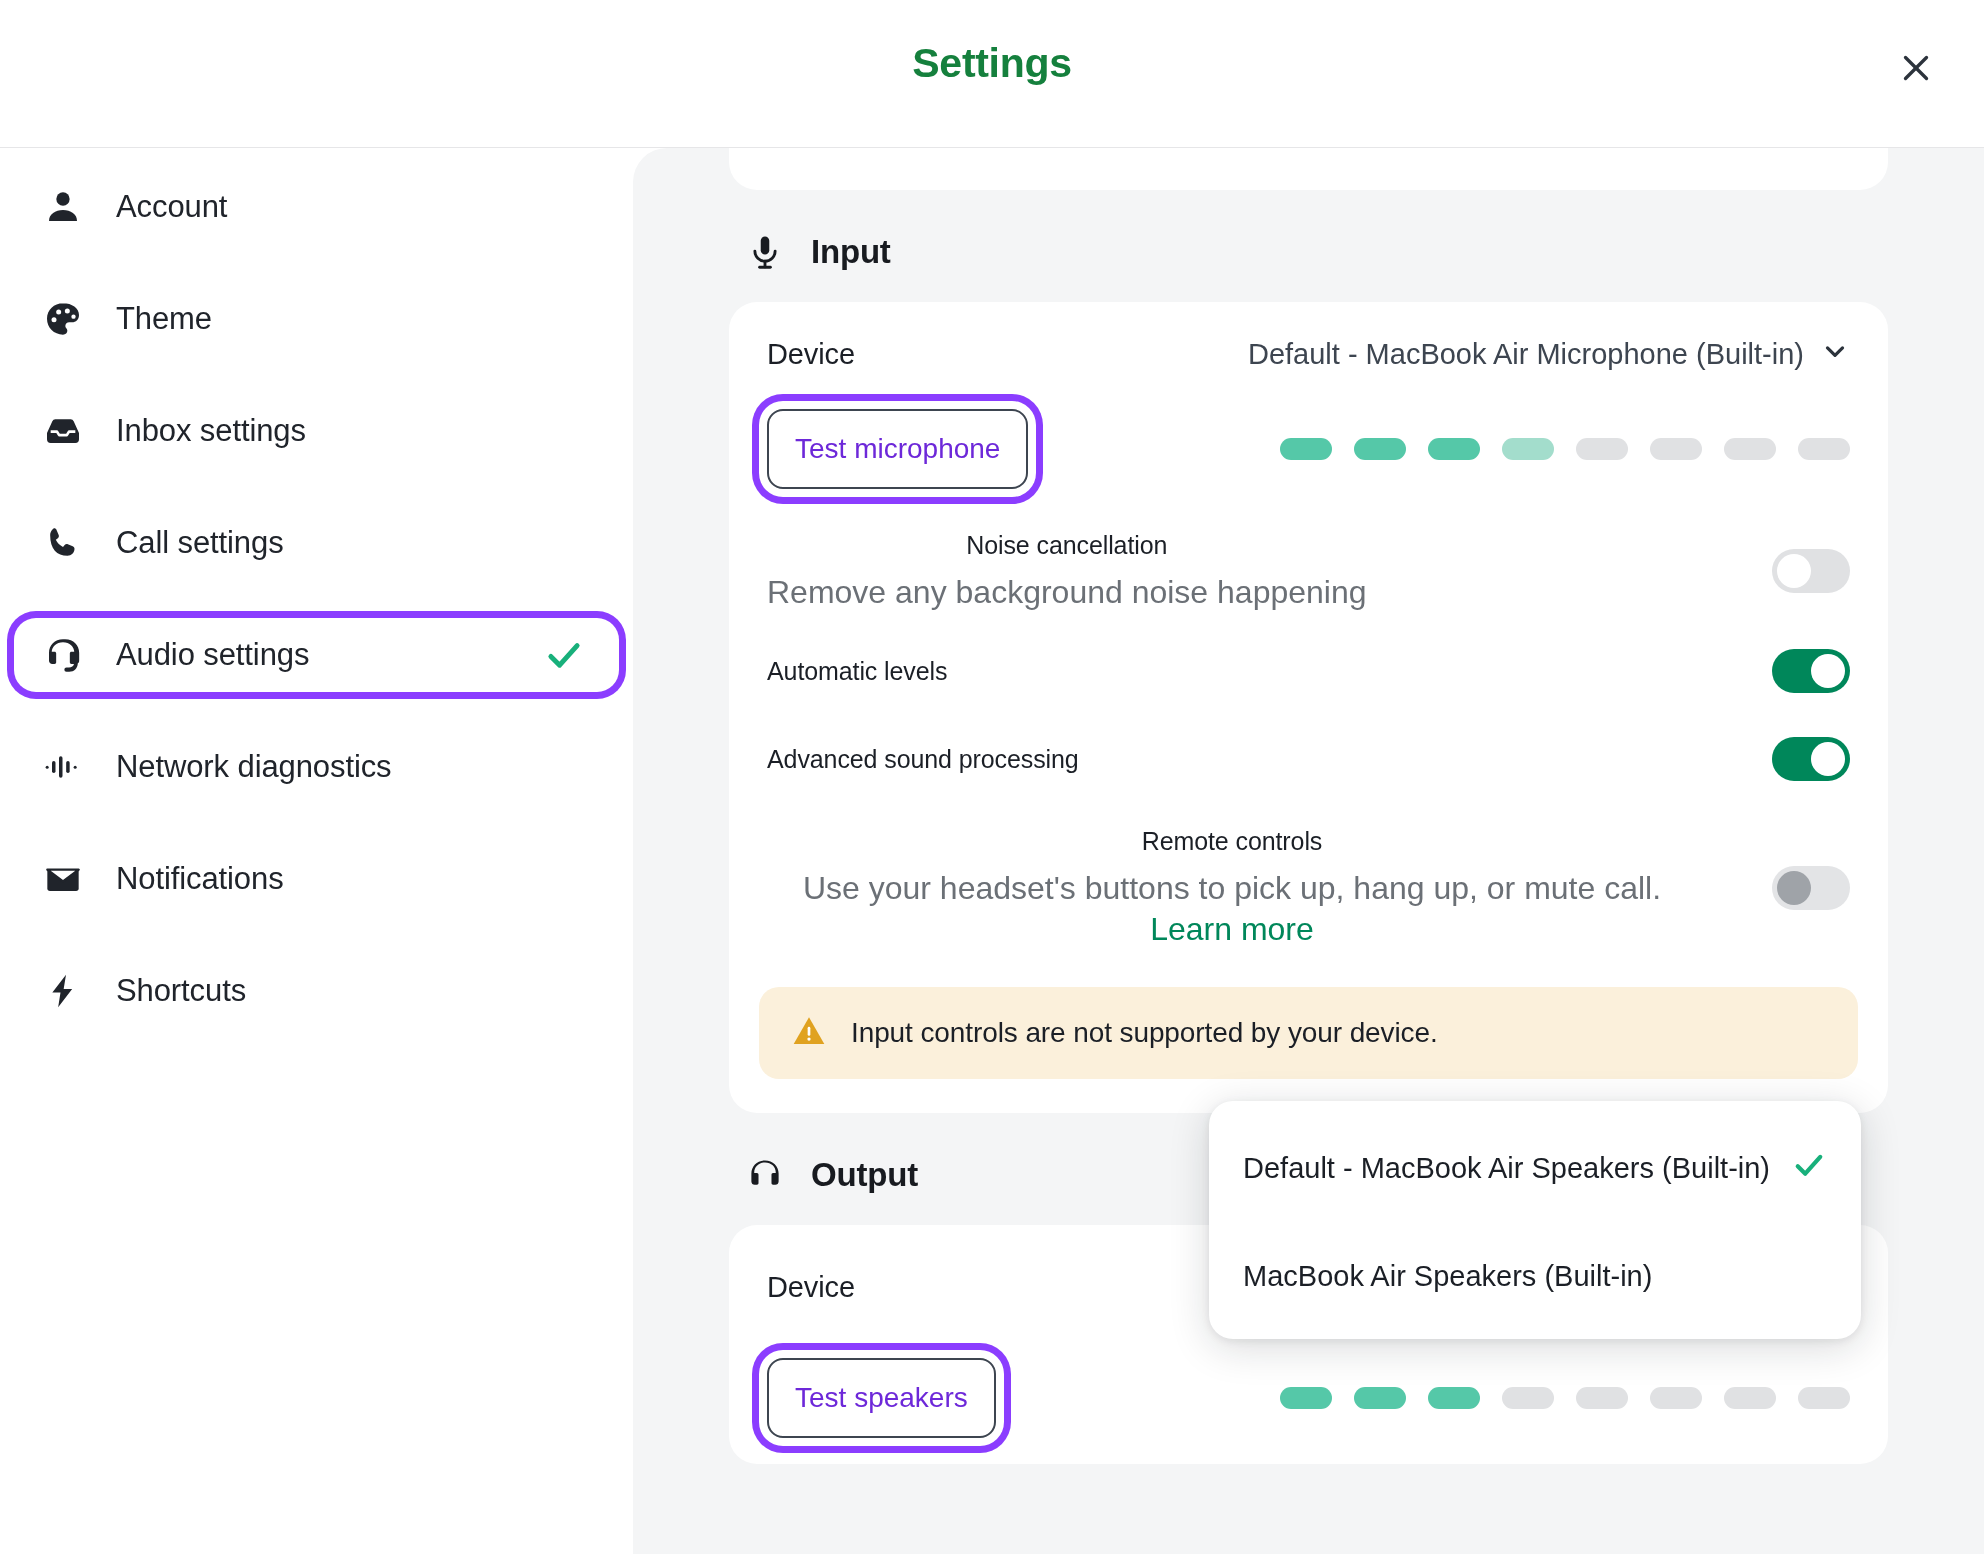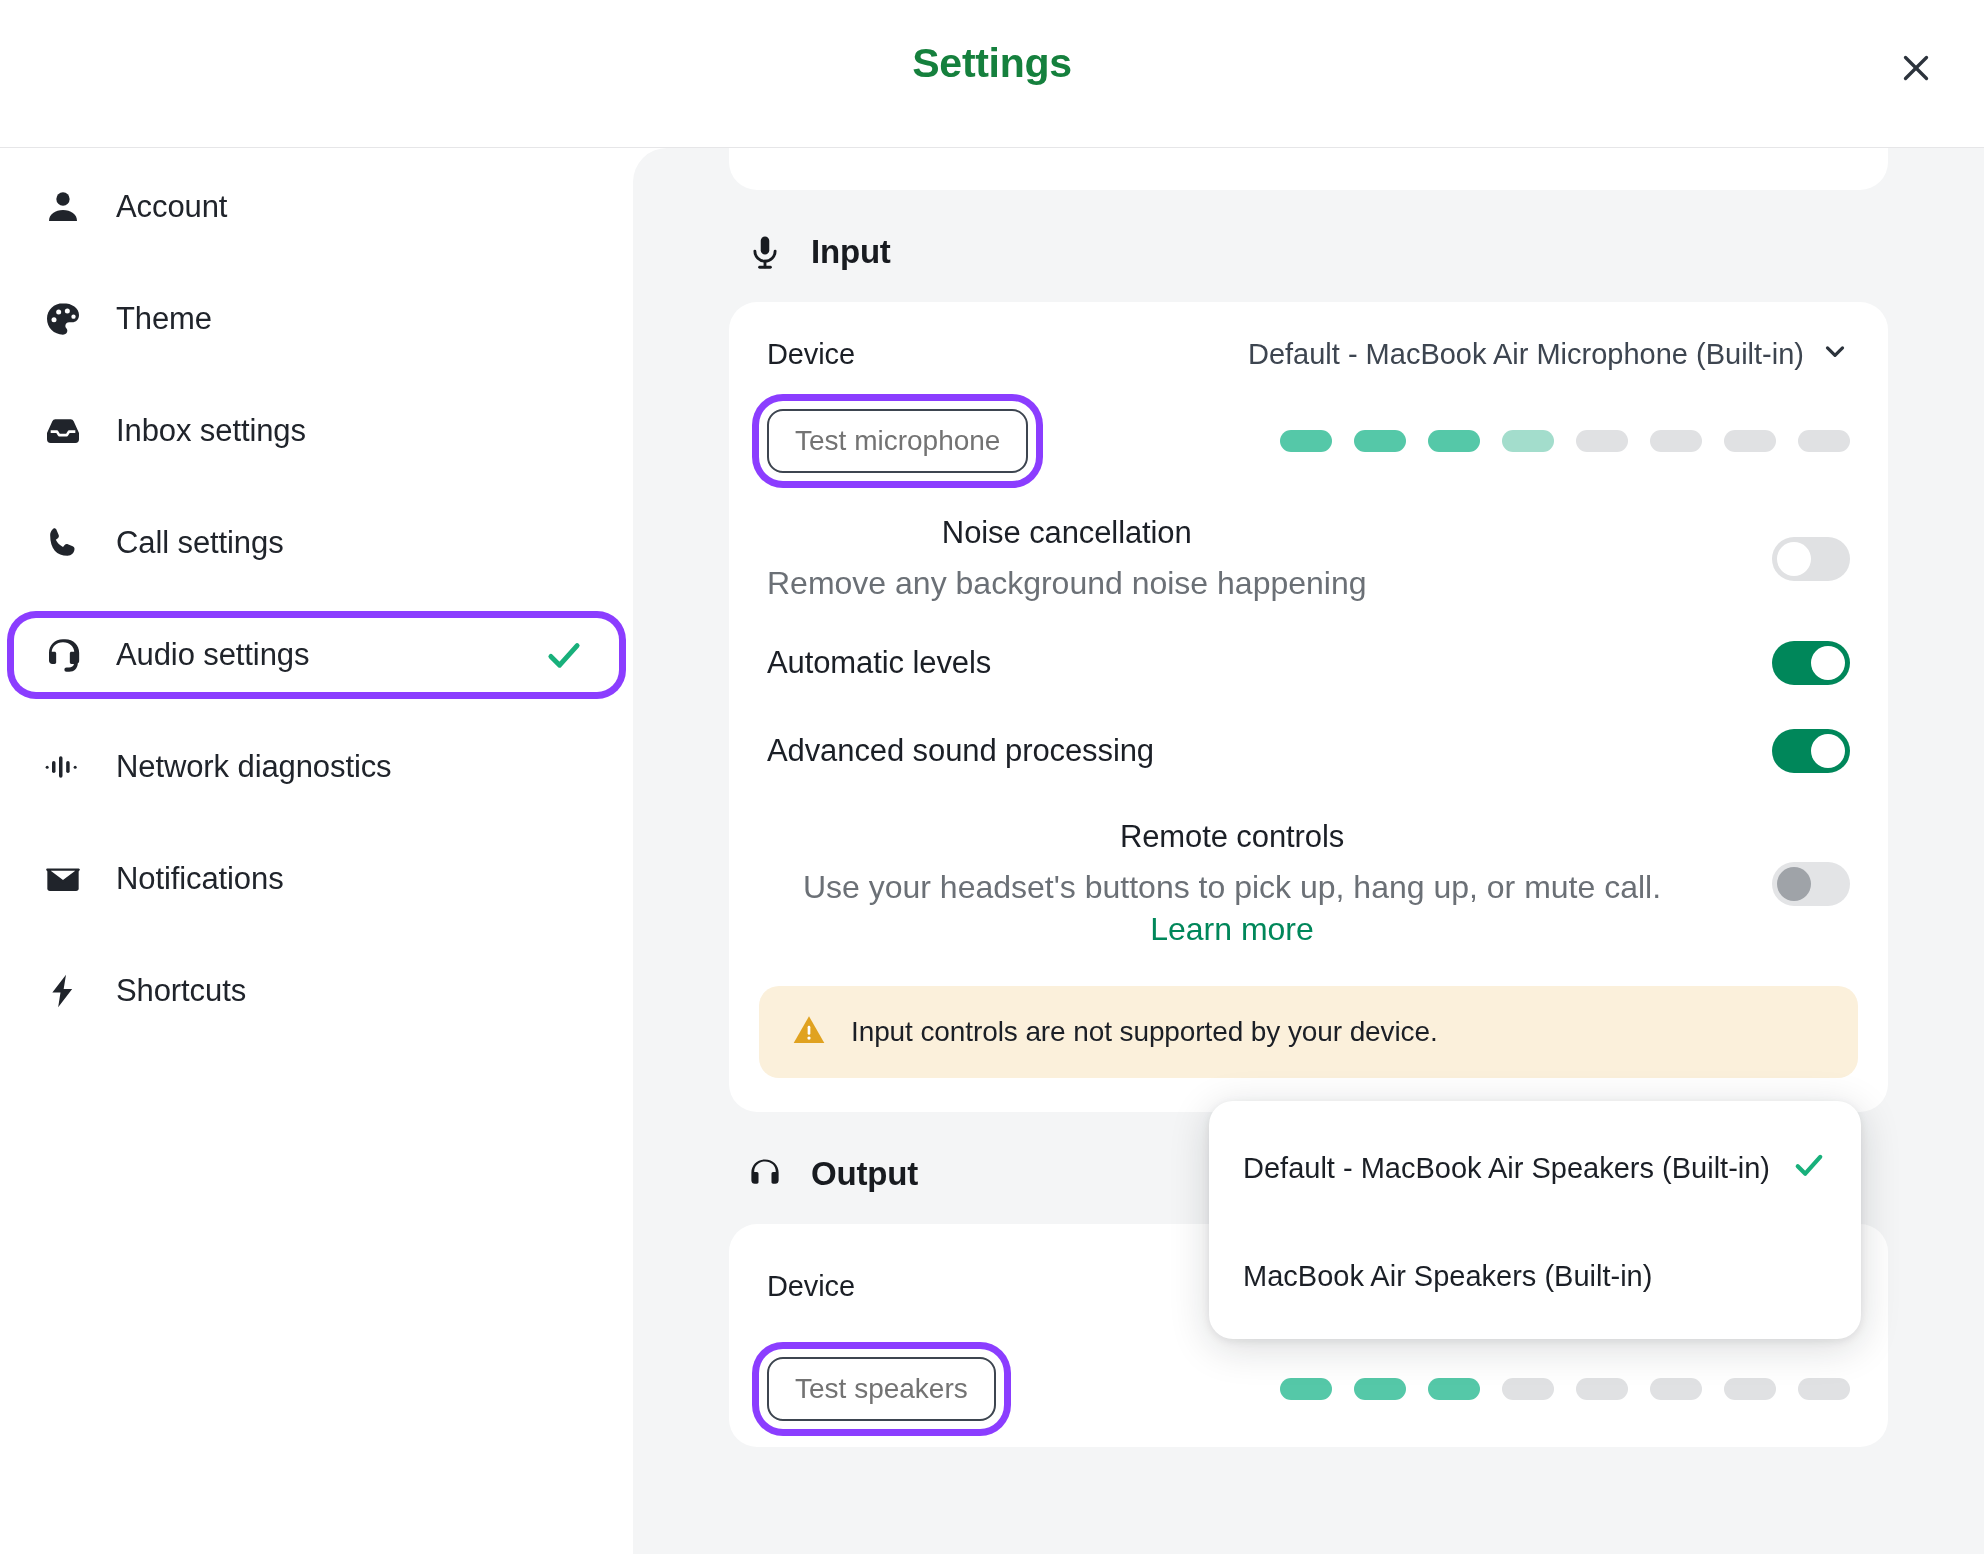--- a/index.html
+++ b/index.html
@@ -127,21 +127,21 @@
     min-height: 62px;
     text-align: center;
   }
   .row-label {
     font-size: 29px;
     color: #1b1f26;
     letter-spacing: -0.1px;
   }
   .row-texts { max-width: 930px; }
   .row-title {
-    font-size: 31px;
+    font-size: 25px;
     color: #1b1f26;
     letter-spacing: -0.1px;
     line-height: 1.3;
   }
   .row-sub {
     font-size: 32px;
     color: #6b7076;
     margin-top: 10px;
     line-height: 1.3;
   }
@@ -195,26 +195,26 @@
   }
   .toggle.on { background: #00875a; }
   .toggle.on .knob { left: auto; right: 5px; }
   .toggle.disabled { background: #e3e4e6; cursor: default; }
   .toggle.disabled .knob { background: #9fa3a8; }
 
   
   .ghost-btn {
     display: inline-flex;
     align-items: center; justify-content: center;
-    height: 64px;
+    height: 80px;
     padding: 0 26px;
     border: 2px solid #3d4550;
     border-radius: 16px;
     font-size: 28px;
-    color: #737373;
+    color: #6d28d9;
     background: #ffffff;
     cursor: pointer;
     white-space: nowrap;
   }
   .btn-highlight {
     box-shadow: 0 0 0 8px #ffffff, 0 0 0 15px #8b3dff;
     border-radius: 16px;
   }
 
   

